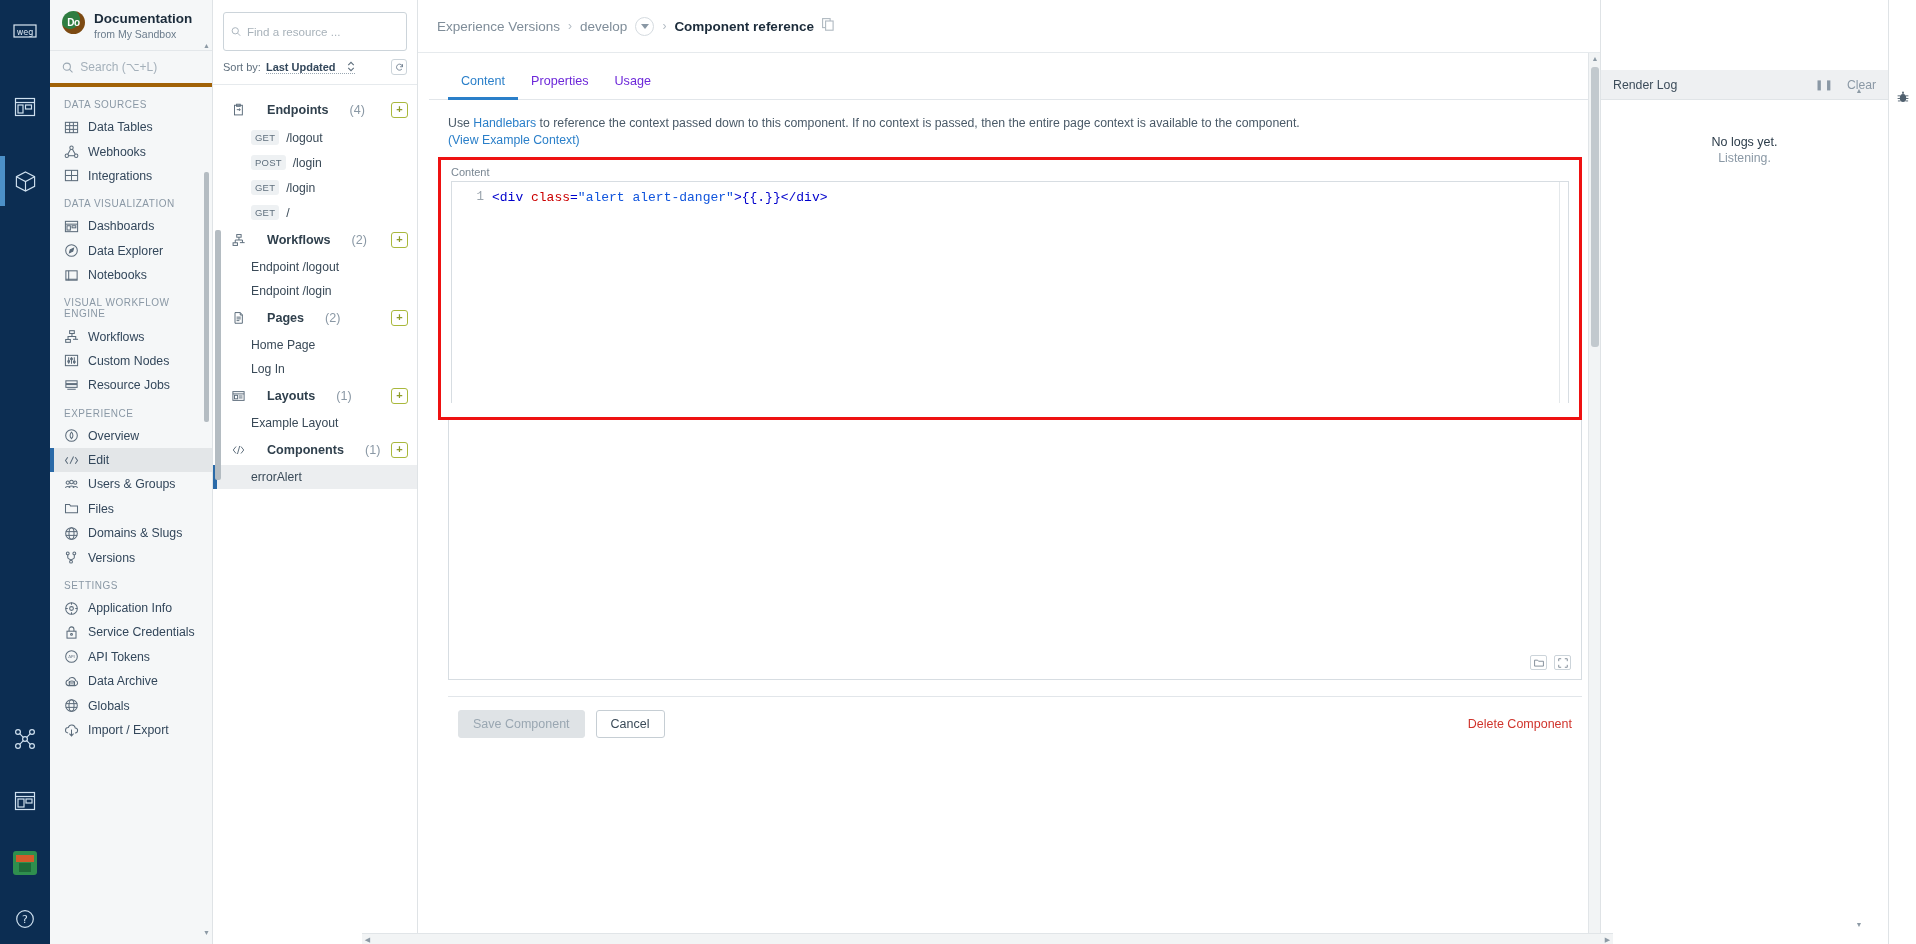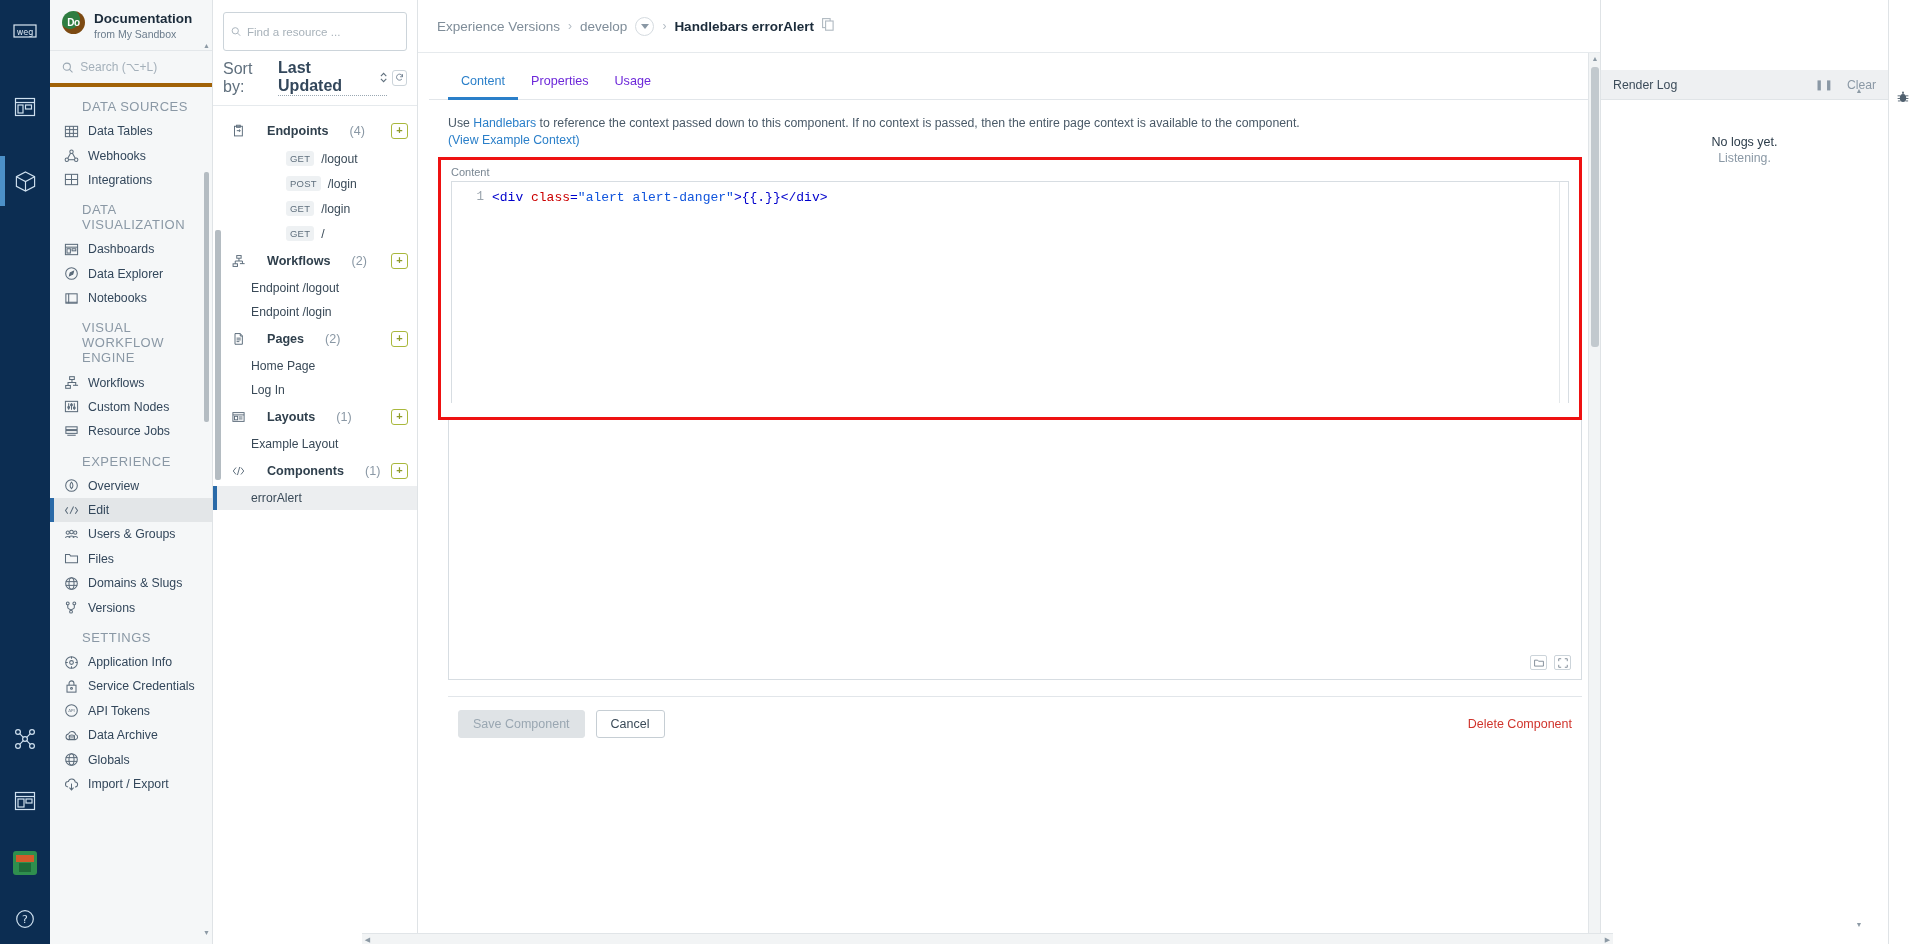--- a/index.html
+++ b/index.html
@@ -84,22 +84,22 @@
     border: none; background: transparent; outline: none;
     font-family: inherit; font-size: 12px; color: #5b6b7a; width: 100%;
   }
   .search-box input::placeholder { color: #a4b0ba; }
 
   .nav-scroll {
     flex: 1 1 auto; overflow: hidden; position: relative;
     padding-top: 2px;
   }
   .nav-group-label {
-    font-size: 13px; letter-spacing: 0.5px; color: #8a98a5;
-    padding: 10px 0 5px 32px; text-transform: uppercase;
+    font-size: 10px; letter-spacing: 0.5px; color: #8a98a5;
+    padding: 10px 0 5px 14px; text-transform: uppercase;
   }
   .nav-item {
     height: 24.4px; display: flex; align-items: center; gap: 9px;
     padding-left: 14px; font-size: 12.3px; color: #33475b;
     position: relative; cursor: pointer;
   }
   .nav-item.active { background: #e3e6e8; }
   .nav-item.active::before {
     content: ""; position: absolute; left: 0; top: 0; bottom: 0;
     width: 4px; background: #2a6aa8;
@@ -129,21 +129,21 @@
     display: flex; align-items: center; gap: 6px; padding: 0 7px;
     color: #aab4bd;
   }
   .res-search input {
     border: none; outline: none; background: transparent;
     font-family: inherit; font-size: 11.6px; color: #556; width: 100%;
   }
   .res-search input::placeholder { color: #a8b2ba; }
   .sortbar {
     display: flex; align-items: center; padding: 0 10px 9px 10px;
-    font-size: 16px; color: #5f6f7d; border-bottom: 1px solid #e6eaed;
+    font-size: 11px; color: #5f6f7d; border-bottom: 1px solid #e6eaed;
     gap: 5px;
     justify-content: flex-end;
   }
   .sortbar .sort-val {
     font-weight: bold; color: #33475b; border-bottom: 1px dotted #9aa7b2;
     display: inline-flex; align-items: center; gap: 11px;
   }
   .refresh-btn {
     margin-left: auto; width: 16px; height: 16px;
     border: 1px solid #ccd4da; border-radius: 3px;
@@ -170,21 +170,20 @@
   }
   .res-item.selected { background: #eceef0; }
   .res-item.selected::before {
     content: ""; position: absolute; left: 0; top: 0; bottom: 0;
     width: 4px; background: #2a6aa8;
   }
   .verb {
     font-size: 9.5px; letter-spacing: .2px; color: #5f6f7d;
     background: #eef1f3; border-radius: 3px; padding: 2px 4px;
     font-family: "Liberation Sans", sans-serif;
-    margin-left: 35px;
   }
   .res-track { position: absolute; left: 1px; top: 60px; bottom: 2px; width: 8px; }
   .res-thumb { position: absolute; left: 1px; width: 6px; background: #b4bcc2; border-radius: 2px;}
 
   
   .main {
     flex: 1 1 auto; display: flex; flex-direction: column;
     min-width: 0; background: #ffffff;
     position: relative;
   }
@@ -763,21 +762,21 @@
     <div class="breadcrumb">
       <span class="bc-link">Experience Versions</span>
       <span class="bc-sep">›</span>
       <span class="bc-link">develop</span>
       <span class="bc-caret">
         <svg width="8" height="5" viewBox="0 0 8 5" fill="#8a98a5">
           <path d="M0 0 L8 0 L4 5 Z"></path>
         </svg>
       </span>
       <span class="bc-sep">›</span>
-      <span class="bc-current">Handlebars errorAlert</span>
+      <span class="bc-current">Component reference</span>
       <span class="copy-ico">
         <svg width="12" height="13" viewBox="0 0 12 13" fill="none" stroke="#b0b9c1" stroke-width="1.1">
           <rect x="0.6" y="0.6" width="7.5" height="9"></rect>
             <rect x="3.6" y="3" width="7.5" height="9.2" fill="#fff"></rect>
         </svg>
       </span>
     </div>
 
     <div class="main-body">
       <div class="editor-col">

